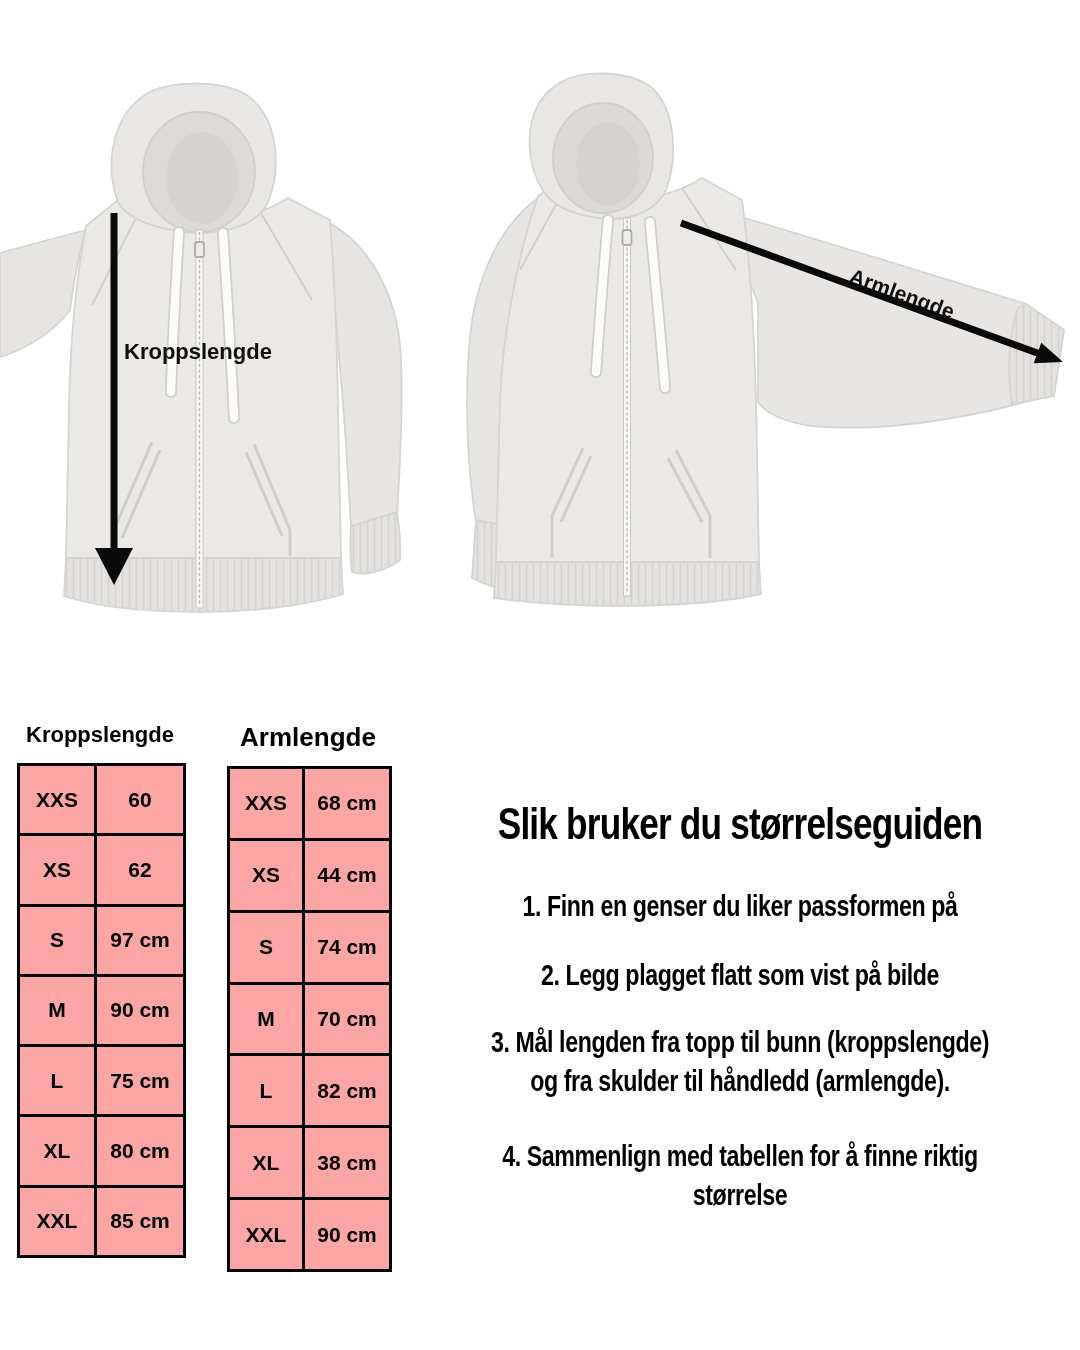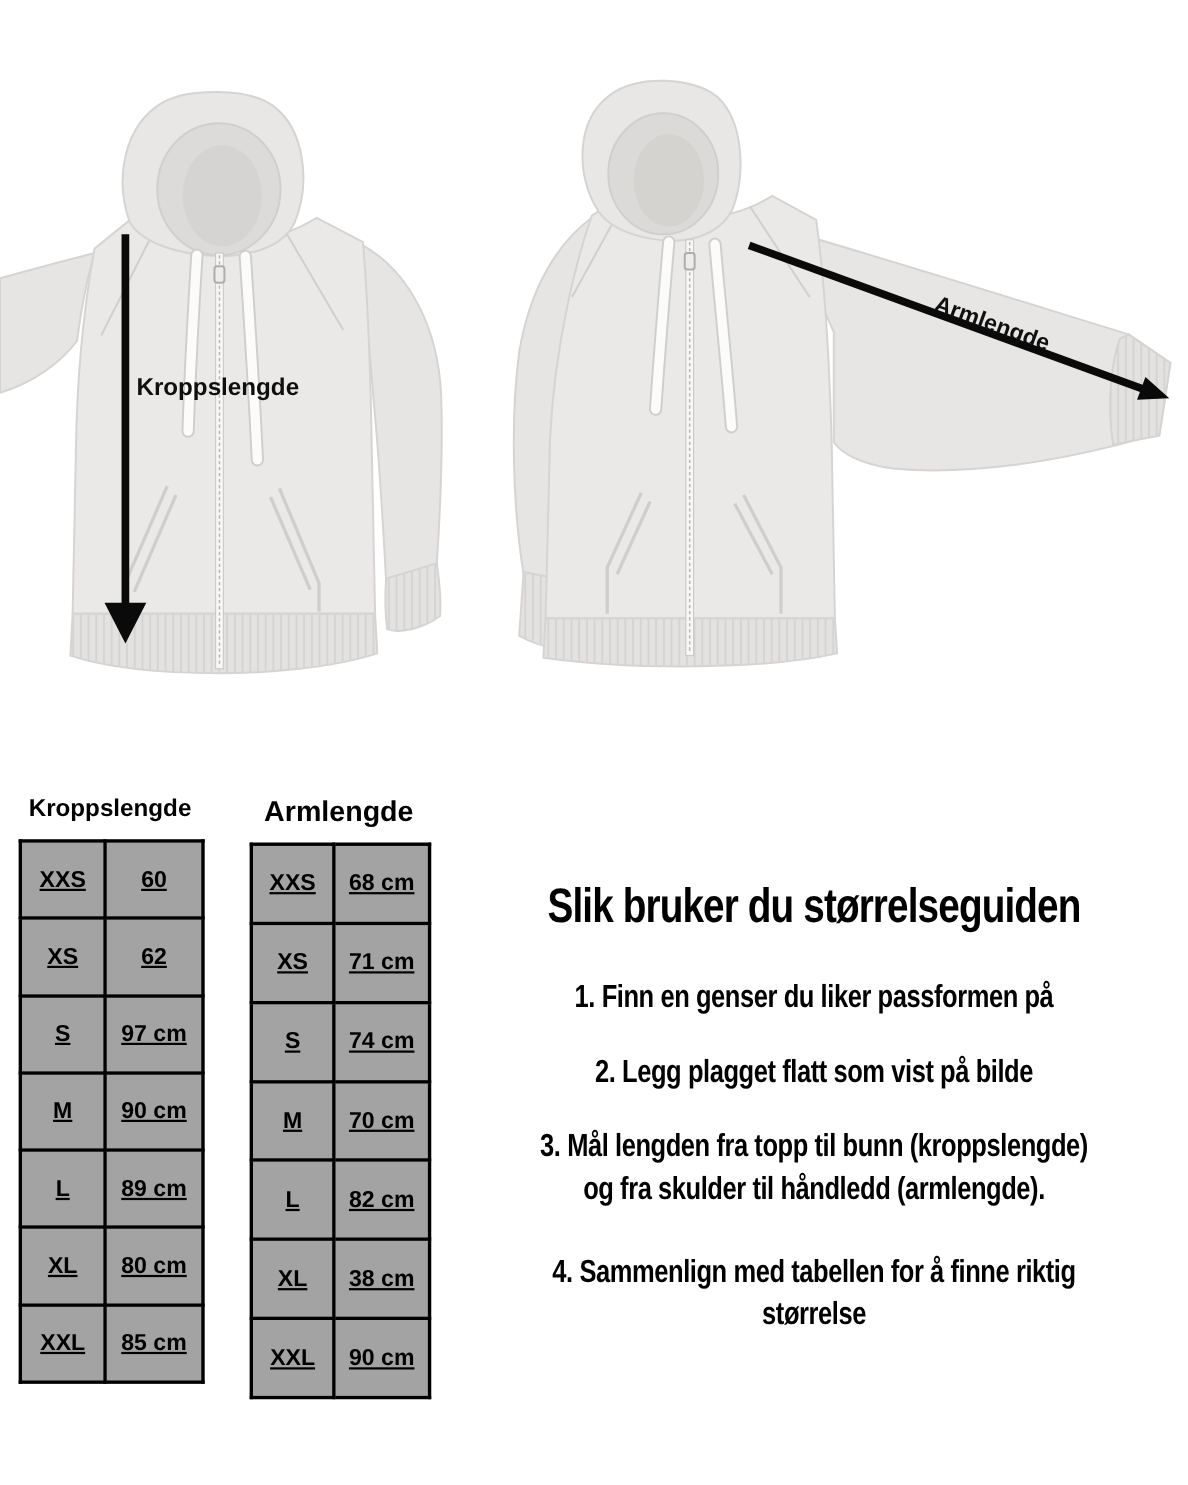--- a/index.html
+++ b/index.html
@@ -10,21 +10,21 @@
   .fig{position:absolute;}
   #fig-left{left:0;top:80px;width:455px;height:565px;}
   #fig-right{left:460px;top:70px;width:620px;height:575px;}
 
   
   .tbl-header{position:absolute;font-weight:bold;text-align:center;color:#000;}
   #tbl-header-1{left:10px;top:722px;width:180px;font-size:22px;}
   #tbl-header-2{left:218px;top:722px;width:180px;font-size:26px;}
 
   
-  .size-table{position:absolute;border-collapse:collapse;table-layout:fixed;background:#a3a3a3;text-decoration:underline;}
+  .size-table{position:absolute;border-collapse:collapse;table-layout:fixed;background:#fca5a5;}
   .size-table td{border:3px solid #000;text-align:center;vertical-align:middle;
                  font-weight:bold;font-size:21px;color:#000;padding:0;}
   #size-table-1{left:17px;top:763px;width:166px;height:495px;}
   #size-table-2{left:227px;top:766px;width:162px;height:506px;}
 
   
   .cond{transform:scaleX(0.80);}
   #guide-title{position:absolute;left:400px;top:799px;width:680px;text-align:center;
                font-size:44px;font-weight:bold;letter-spacing:-1px;line-height:50px;}
   .step{position:absolute;left:400px;width:680px;text-align:center;font-weight:bold;
@@ -168,21 +168,21 @@
       <tr>
           <td>S</td>
           <td>97 cm</td>
         </tr>
       <tr>
           <td>M</td>
           <td>90 cm</td>
         </tr>
       <tr>
           <td>L</td>
-          <td>89 cm</td>
+          <td>75 cm</td>
         </tr>
       <tr>
           <td>XL</td>
           <td>80 cm</td>
         </tr>
       <tr>
           <td>XXL</td>
           <td>85 cm</td>
         </tr>
     </tbody>
@@ -193,21 +193,21 @@
         <col style="width:75px">
         <col style="width:87px">
       </colgroup>
     <tbody>
       <tr>
           <td>XXS</td>
           <td>68 cm</td>
         </tr>
       <tr>
           <td>XS</td>
-          <td>71 cm</td>
+          <td>44 cm</td>
         </tr>
       <tr>
           <td>S</td>
           <td>74 cm</td>
         </tr>
       <tr>
           <td>M</td>
           <td>70 cm</td>
         </tr>
       <tr>

